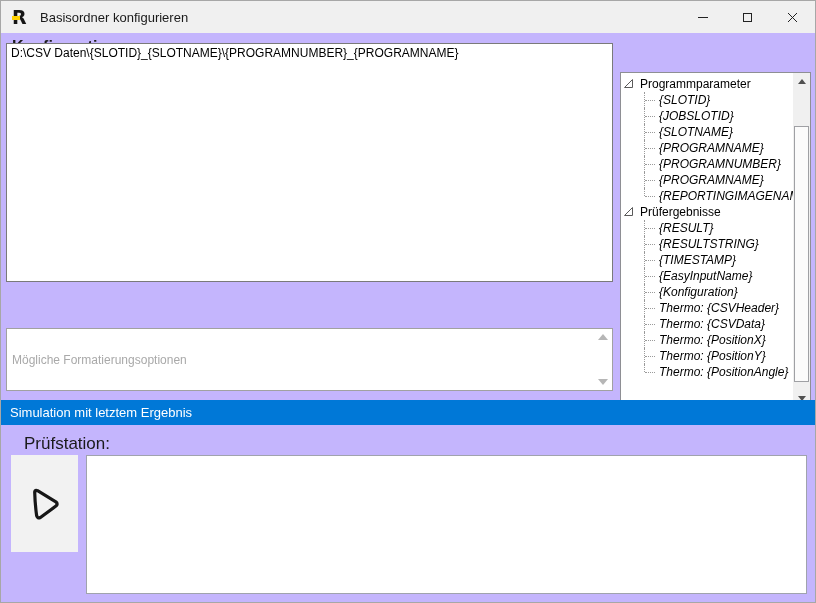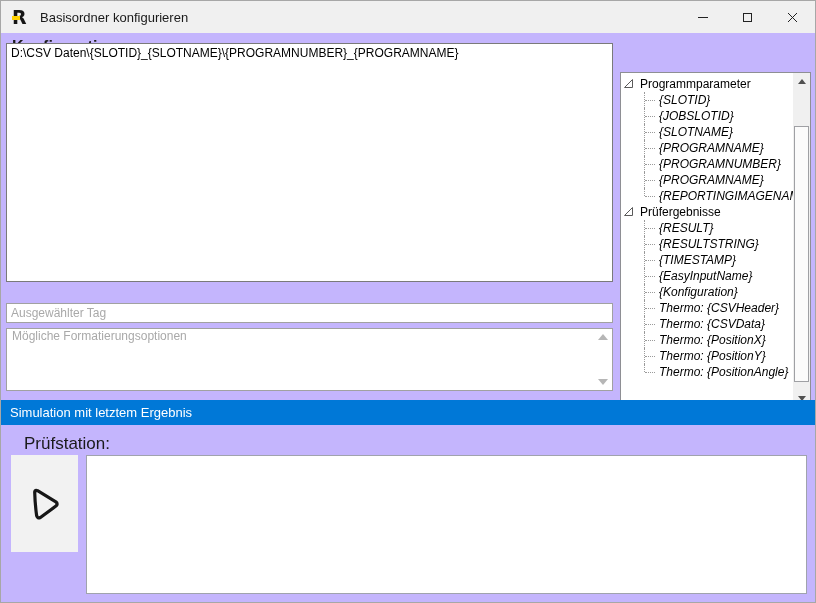--- a/index.html
+++ b/index.html
@@ -33,21 +33,21 @@
     padding:2px 4px; white-space:pre-wrap; word-break:break-all; overflow:hidden;
   }
   .tag-input {
     position:absolute; left:5px; top:302px; width:607px; height:20px;
     border:1px solid #a1a1a1; background:#fff; font-size:12px; padding:0 4px;
     font-family:"Liberation Sans", sans-serif; color:#000; outline:none;
   }
   .tag-input::placeholder { color:#a9a9a9; opacity:1; }
   .format-box {
     position:absolute; left:5px; top:327px; width:607px; height:63px;
-    border:1px solid #a1a1a1; background:#fff; display:flex; align-items:flex-start;
+    border:1px solid #a1a1a1; background:#fff; display:flex; align-items:center;
   }
   .format-placeholder { font-size:12px; color:#a9a9a9; padding-left:5px; }
   .format-scroll {
     position:absolute; top:1px; right:1px; bottom:1px; width:16px;
     display:flex; flex-direction:column; justify-content:space-between;
     align-items:center; padding:4px 0; background:#fff;
   }
   .tri-up-dis { width:0; height:0; border-left:5px solid transparent; border-right:5px solid transparent; border-bottom:6px solid #b6b6b6; }
   .tri-dn-dis { width:0; height:0; border-left:5px solid transparent; border-right:5px solid transparent; border-top:6px solid #b6b6b6; }
   
@@ -127,21 +127,20 @@
         <svg width="11" height="11" viewBox="0 0 11 11">
           <path d="M1,1 L10,10 M10,1 L1,10" stroke="#222" stroke-width="1" fill="none"></path>
         </svg>
       </div>
     </div>
   </div>
 
   <span class="field-label" style="left:11px; top:37px;">Konfiguration</span>
   <div class="config-box">D:\CSV Daten\{SLOTID}_{SLOTNAME}\{PROGRAMNUMBER}_{PROGRAMNAME}</div>
 
-  <input class="tag-input" type="text" placeholder="Ausgewählter Tag" style="">
 
   <div class="format-box">
     <span class="format-placeholder">Mögliche Formatierungsoptionen</span>
     <div class="format-scroll">
       <span class="tri-up-dis"></span>
       <span class="tri-dn-dis"></span>
     </div>
   </div>
 
   <div class="tree-panel">

